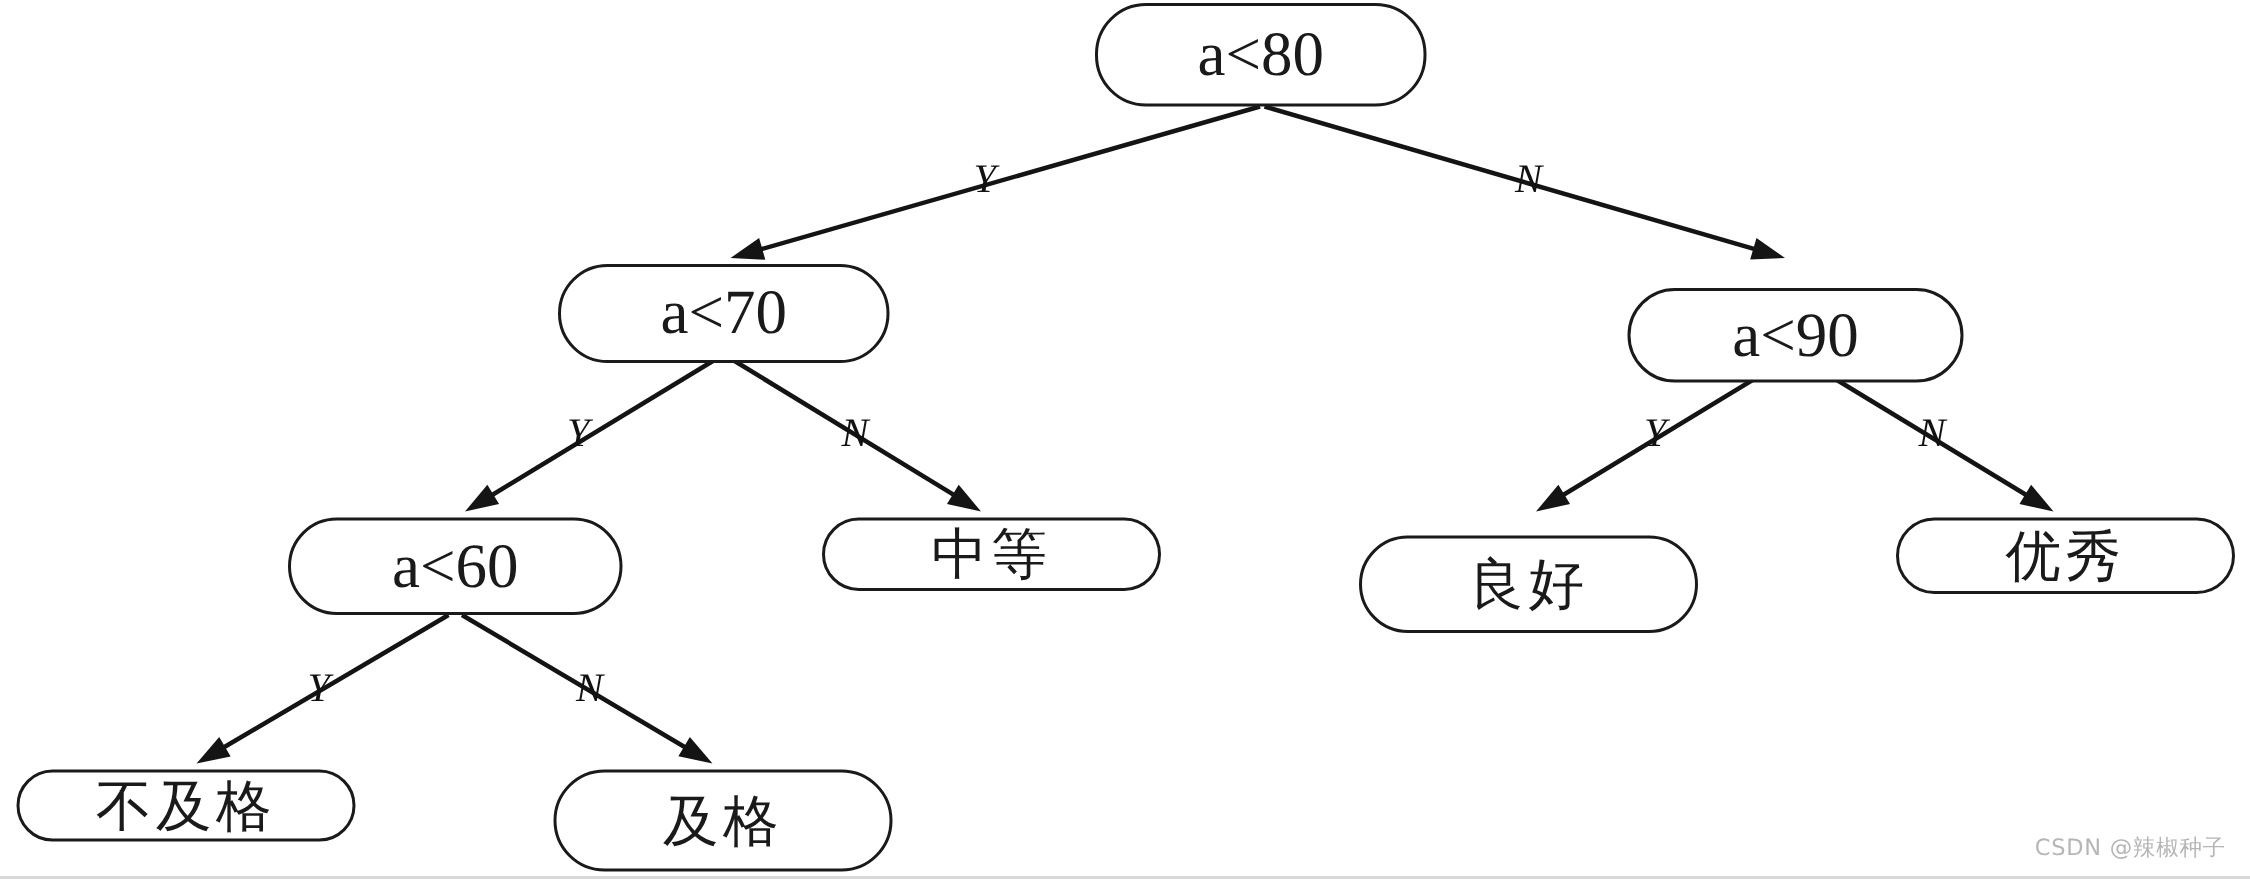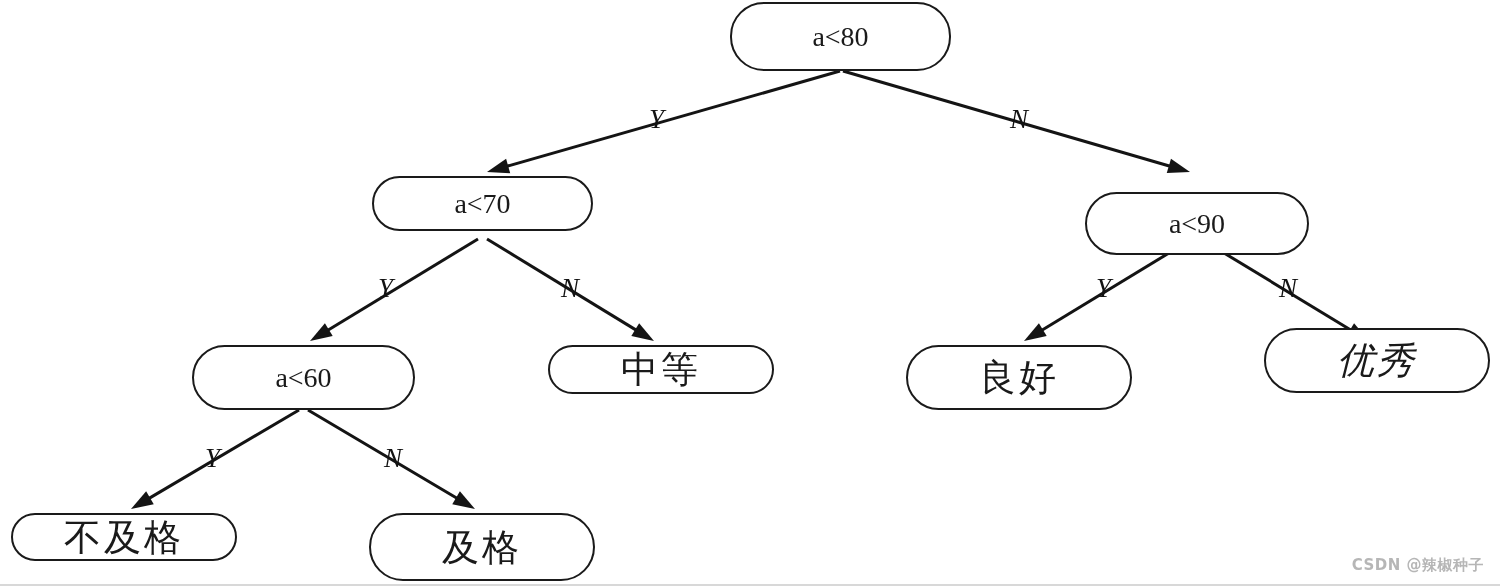--- a/index.html
+++ b/index.html
@@ -33,21 +33,21 @@
     justify-content: center;
     line-height: 1;
     color: #1a1a1a;
     z-index: 3;
   }
   .node-label {
     white-space: nowrap;
   }
   .node-cond .node-label {
     font-family: "Liberation Serif", serif;
-    font-size: 28px;
+    font-size: 42px;
     letter-spacing: 0px;
   }
   .node-leaf .node-label {
     font-family: "DejaVu Sans", sans-serif;
     font-size: 37px;
     letter-spacing: 3px;
   }
   .edge-label {
     position: absolute;
     font-family: "Liberation Serif", serif;
@@ -61,21 +61,20 @@
   #watermark {
     position: absolute;
     right: 16px;
     bottom: 11px;
     font-family: "DejaVu Sans", sans-serif;
     font-size: 15px;
     color: #b6b6b6;
     letter-spacing: 0.5px;
     white-space: nowrap;
     z-index: 6;
-    font-weight: bold;
   }
   #bottom-rule {
     position: absolute;
     left: 0;
     bottom: 0;
     width: 1500px;
     height: 2px;
     background: #d8d8d8;
     z-index: 5;
   }
@@ -101,36 +100,36 @@
       <line x1="299" y1="410" x2="146.5076923076923" y2="499.8615384615385" stroke="#141414" stroke-width="3" stroke-linecap="butt"></line>
       <polygon points="131,509 146.14615384615382,491.3692307692308 153.76153846153846,504.2923076923077" fill="#141414"></polygon>
       <line x1="308" y1="410" x2="459.5162586663135" y2="499.8210156165571" stroke="#141414" stroke-width="3" stroke-linecap="butt"></line>
       <polygon points="475,509 452.25085043239307,504.2328001981614 459.9000040852622,491.3296824200893" fill="#141414"></polygon>
     </svg>
 
   <div id="nodes-layer">
       <div class="node-box node-cond" style="left: 730px; top: 2px; width: 221px; height: 69px; border-color: rgb(26, 26, 26);">
         <span class="node-label">a&lt;80</span>
       </div>
-      <div class="node-box node-cond" style="left: 372px; top: 176px; width: 221px; height: 55px; border-color: rgb(26, 26, 26);">
+      <div class="node-box node-cond" style="left: 372px; top: 176px; width: 221px; height: 66px; border-color: rgb(26, 26, 26);">
         <span class="node-label">a&lt;70</span>
       </div>
       <div class="node-box node-cond" style="left: 1085px; top: 176px; width: 224px; height: 63px; border-color: rgb(26, 26, 26); margin-top: 16px;">
         <span class="node-label">a&lt;90</span>
       </div>
       <div class="node-box node-cond" style="left: 192px; top: 345px; width: 223px; height: 65px; border-color: rgb(26, 26, 26); text-align: center;">
         <span class="node-label">a&lt;60</span>
       </div>
       <div class="node-box node-leaf" style="left: 548px; top: 345px; width: 226px; height: 49px; border-color: rgb(26, 26, 26);">
         <span class="node-label">中等</span>
       </div>
-      <div class="node-box node-leaf" style="left: 906px; top: 345px; width: 226px; height: 65px; border-color: rgb(26, 26, 26);">
+      <div class="node-box node-leaf" style="left: 906px; top: 357px; width: 226px; height: 65px; border-color: rgb(26, 26, 26);">
         <span class="node-label">良好</span>
       </div>
-      <div class="node-box node-leaf" style="left: 1264px; top: 328px; width: 226px; height: 65px; border-color: rgb(26, 26, 26); font-style: italic;">
+      <div class="node-box node-leaf" style="left: 1264px; top: 345px; width: 226px; height: 51px; border-color: rgb(26, 26, 26);">
         <span class="node-label">优秀</span>
       </div>
       <div class="node-box node-leaf" style="left: 11px; top: 513px; width: 226px; height: 48px; border-color: rgb(26, 26, 26);">
         <span class="node-label">不及格</span>
       </div>
       <div class="node-box node-leaf" style="left: 369px; top: 513px; width: 226px; height: 68px; border-color: rgb(26, 26, 26); text-align: center;">
         <span class="node-label">及格</span>
       </div>
     </div>
   <div id="labels-layer">

